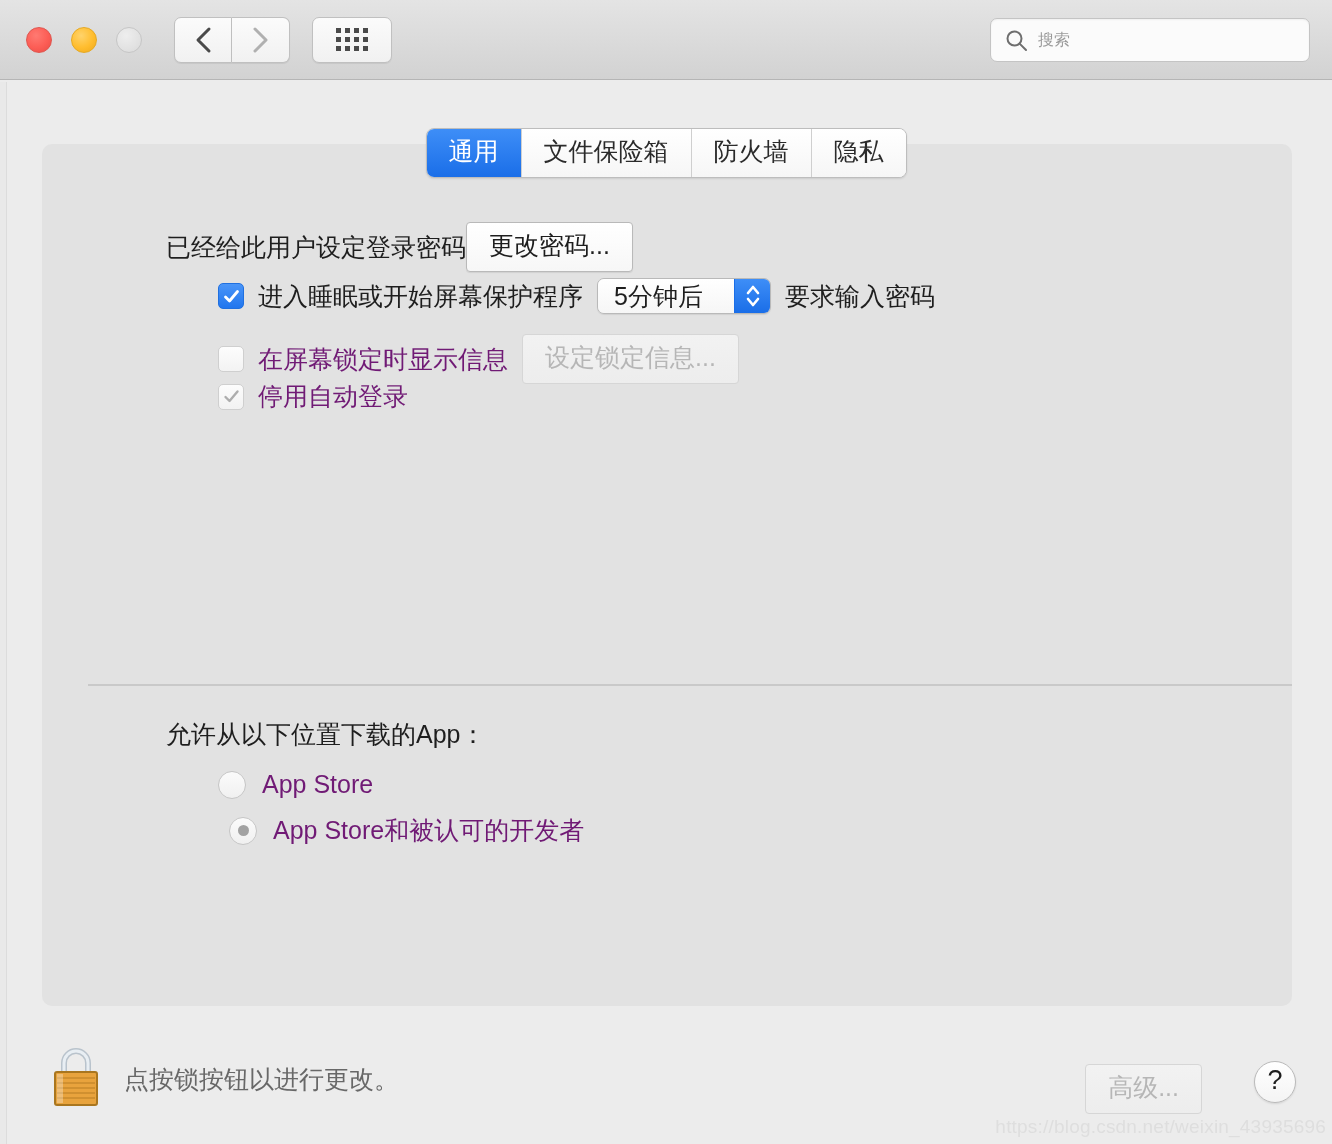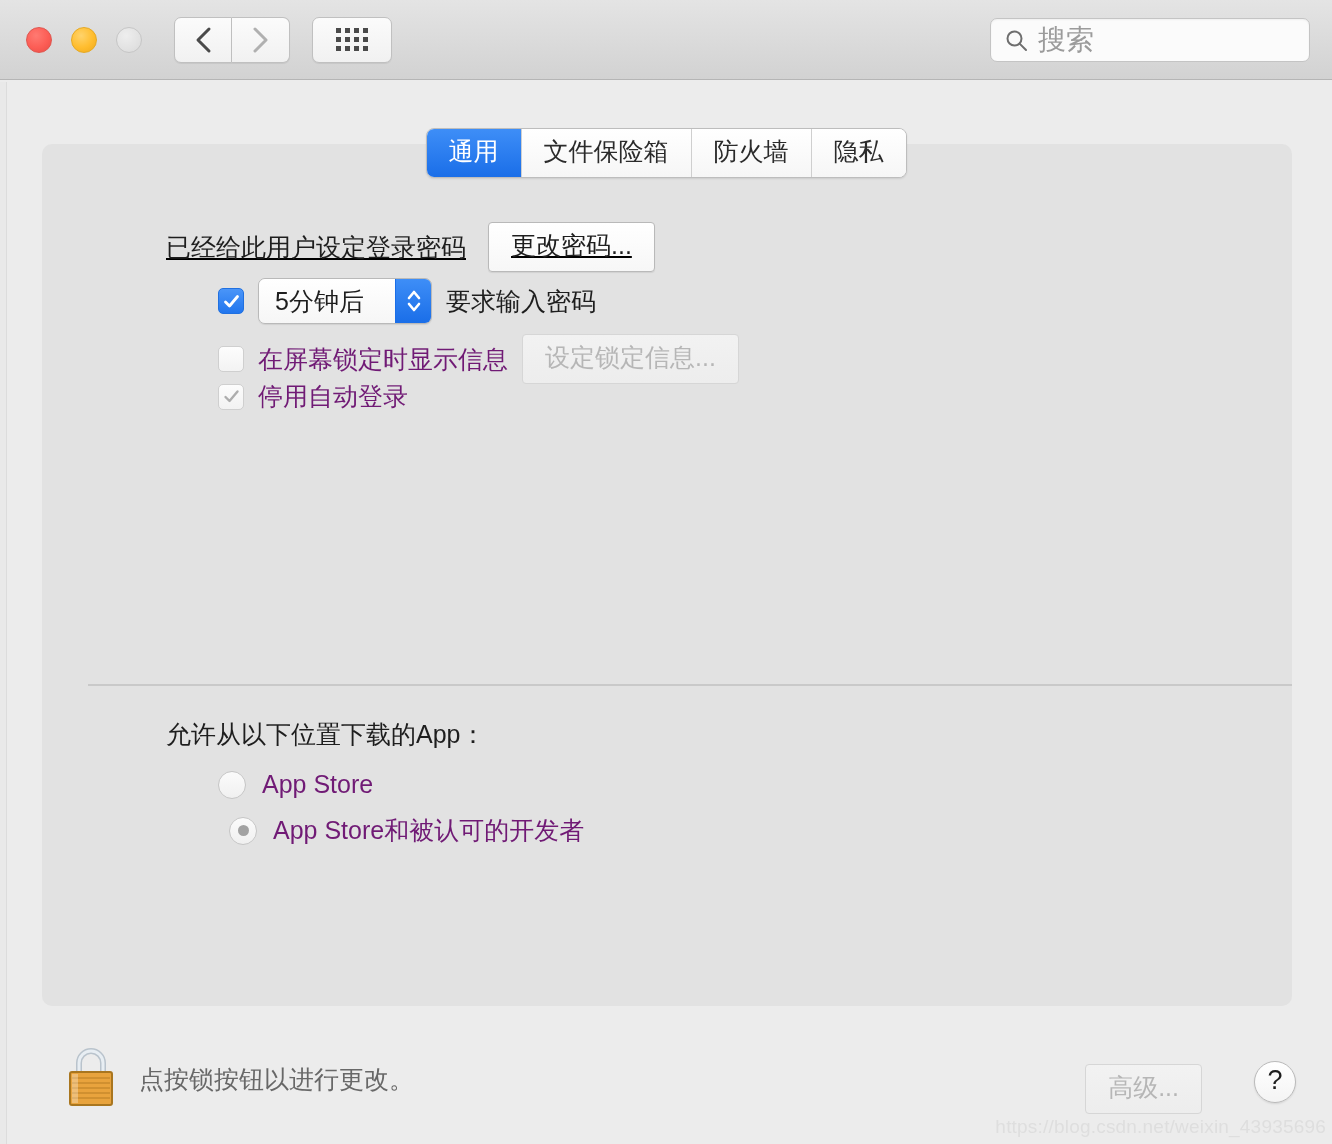--- a/index.html
+++ b/index.html
@@ -121,21 +121,21 @@
     align-items: center;
     padding-left: 14px;
     box-shadow: inset 0 1px 2px rgba(0,0,0,0.05);
   }
   .search-field .sicon { margin-right: 10px; display: flex; }
   .search-input {
     border: none;
     outline: none;
     background: transparent;
     font-family: inherit;
-    font-size: 28px;
+    font-size: 16px;
     color: #3a3a3a;
     width: 250px;
   }
   .search-input::placeholder { color: #9b9b9b; }
 
   
   .tabbar {
     position: absolute;
     top: 128px;
     left: 0; right: 0;
@@ -223,21 +223,21 @@
   }
 
   
   .popup {
     display: flex;
     align-items: stretch;
     border: 1px solid #b9b9b9;
     border-radius: 7px;
     overflow: hidden;
     box-shadow: 0 1px 1px rgba(0,0,0,0.08);
-    height: 46px;
+    height: 36px;
   }
   .popup-value {
     background: linear-gradient(to bottom, #ffffff 0%, #f6f6f6 100%);
     font-size: 25px;
     color: #1e1e1e;
     display: flex;
     align-items: center;
     padding: 0 16px;
     min-width: 136px;
   }
@@ -276,21 +276,21 @@
 
   
   .bottombar {
     position: absolute;
     left: 0; right: 0;
     top: 1006px;
     height: 138px;
   }
   .lock-row {
     position: absolute;
-    left: 63px;
+    left: 48px;
     top: 40px;
     display: flex;
     align-items: center;
     gap: 20px;
   }
   .lock-note { font-size: 25px; color: #686868; }
 
   .adv-btn {
     position: absolute;
     right: 130px;
@@ -397,31 +397,32 @@
     <div class="tabs">
       <div class="tab active">通用</div>
       <div class="tab">文件保险箱</div>
       <div class="tab">防火墙</div>
       <div class="tab">隐私</div>
     </div>
   </div>
 
   <div class="panel">
 
-    <div class="row" style="position:absolute; left:124px; top:78px; gap:22px;text-decoration:underline;">
+    <div class="row" style="position:absolute; left:124px; top:78px; ">
       <span class="lbl">已经给此用户设定登录密码</span>
       <button class="push">更改密码...</button>
     </div>
 
     <div class="row" style="position:absolute; left:176px; top:134px; gap:14px;">
       <span class="cb on">
         <svg width="19" height="19" viewBox="0 0 19 19">
           <polyline points="3.5,10 7.5,14 15.5,4.5" fill="none" stroke="#ffffff" stroke-width="2.8" stroke-linecap="round" stroke-linejoin="round"></polyline>
         </svg>
       </span>
+      <span class="lbl">进入睡眠或开始屏幕保护程序</span>
       <div class="popup">
         <span class="popup-value">5分钟后</span>
         <span class="popup-stepper">
           <svg width="18" height="30" viewBox="0 0 18 30">
             <polyline points="4,12 9,6 14,12" fill="none" stroke="#ffffff" stroke-width="2.6" stroke-linecap="round" stroke-linejoin="round"></polyline>
             <polyline points="4,18 9,24 14,18" fill="none" stroke="#ffffff" stroke-width="2.6" stroke-linecap="round" stroke-linejoin="round"></polyline>
           </svg>
         </span>
       </div>
       <span class="lbl">要求输入密码</span>

